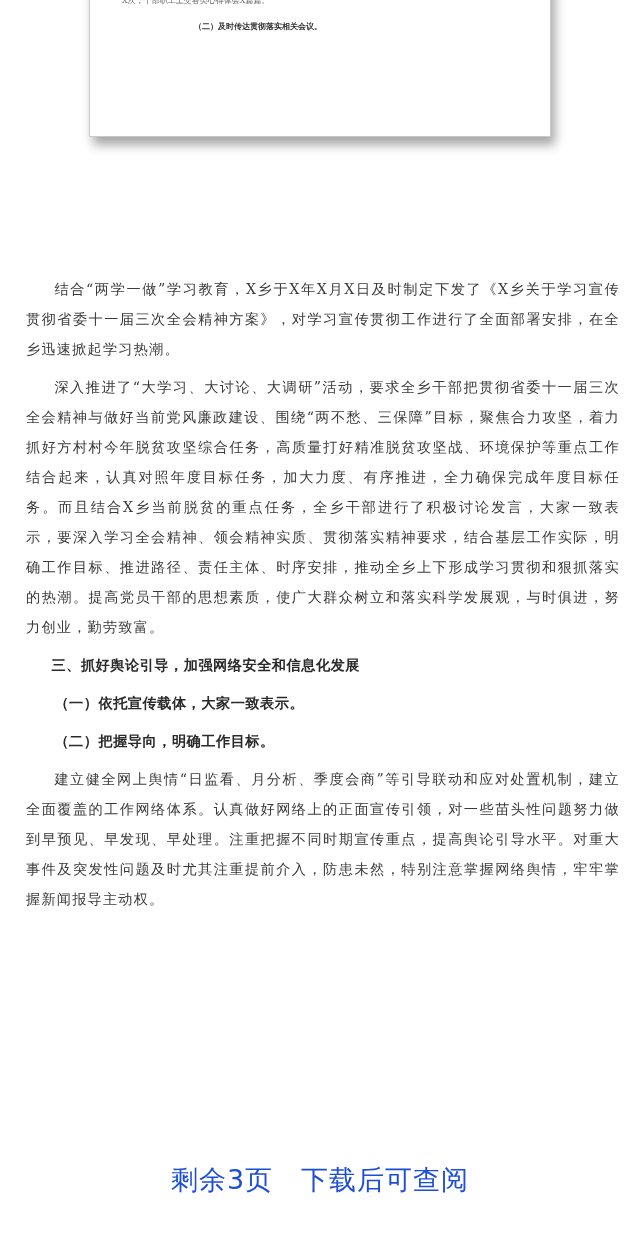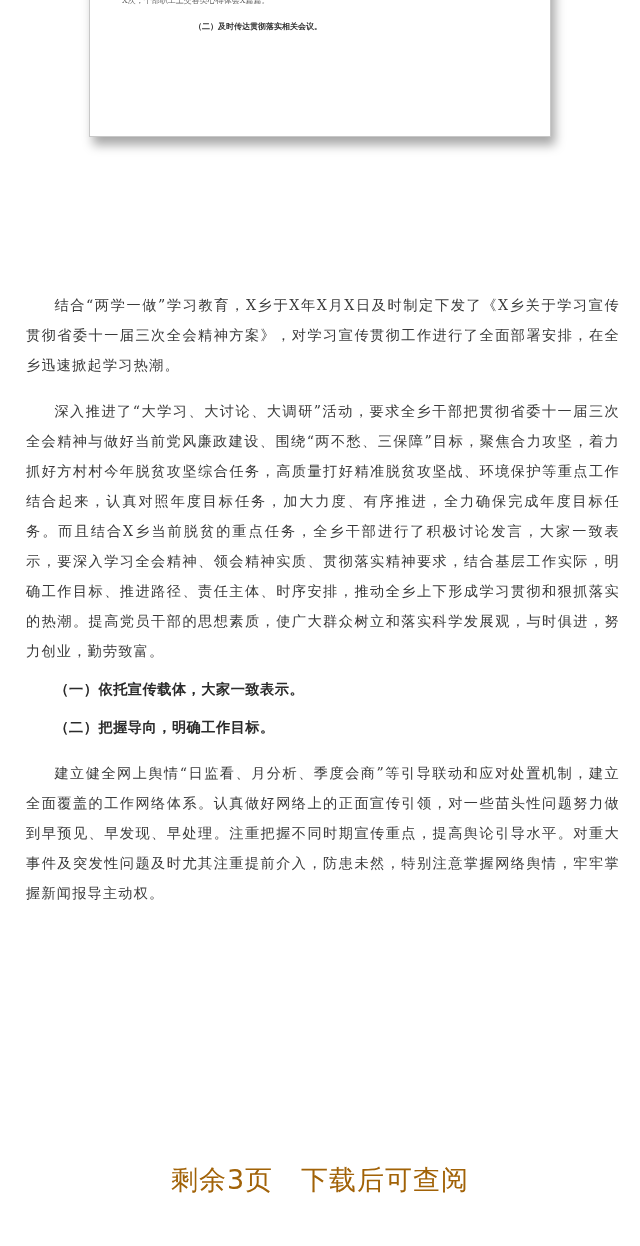--- a/index.html
+++ b/index.html
@@ -13,46 +13,47 @@
   .page-card .cut-line {
     position: absolute; left: 32px; top: 14px; font-size: 8px; color: #666;
     white-space: nowrap;
   }
   .page-card .sub-heading {
     position: absolute; left: 60px; top: 40px; font-size: 8px; color: #333;
     font-weight: bold; white-space: nowrap; margin-left: 44px;
   }
   .content { position: absolute; left: 26px; top: 274px; width: 594px; }
   .para {
-    font-size: 14.2px; line-height: 30px; margin: 16px 0 8px 0;
+    font-size: 14.2px; line-height: 30px; margin: 0 0 8px 0;
     text-indent: 2em; text-align: justify; color: #3a3a3a; letter-spacing: 1.2px;
   }
   .heading {
     font-size: 14.2px; line-height: 30px; margin: 0 0 8px 0; font-weight: bold;
     text-indent: 2em; color: #2a2a2a; letter-spacing: 0.5px;
   }
   .heading.lvl1 { text-indent: 1.8em; }
   .more-banner {
     position: absolute; left: 0; top: 1162px; width: 640px; text-align: center;
     font-family: "DejaVu Sans", "Liberation Sans", sans-serif;
-    font-size: 27px; color: #a16207; letter-spacing: 1px;
+    font-size: 27px; color: #1d4ed8; letter-spacing: 1px;
   }
   .more-banner .gap { display: inline-block; width: 28px; }
 </style>
 </head>
 <body>
 
 <div class="page-card">
   <div class="cut-line">X次，干部职工上交各类心得体会X篇篇。</div>
   <div class="sub-heading">（二）及时传达贯彻落实相关会议。</div>
 </div>
 
 <div class="content">
   <p class="para">结合“两学一做”学习教育，X乡于X年X月X日及时制定下发了《X乡关于学习宣传贯彻省委十一届三次全会精神方案》，对学习宣传贯彻工作进行了全面部署安排，在全乡迅速掀起学习热潮。</p>
   <p class="para">深入推进了“大学习、大讨论、大调研”活动，要求全乡干部把贯彻省委十一届三次全会精神与做好当前党风廉政建设、围绕“两不愁、三保障”目标，聚焦合力攻坚，着力抓好方村村今年脱贫攻坚综合任务，高质量打好精准脱贫攻坚战、环境保护等重点工作结合起来，认真对照年度目标任务，加大力度、有序推进，全力确保完成年度目标任务。而且结合X乡当前脱贫的重点任务，全乡干部进行了积极讨论发言，大家一致表示，要深入学习全会精神、领会精神实质、贯彻落实精神要求，结合基层工作实际，明确工作目标、推进路径、责任主体、时序安排，推动全乡上下形成学习贯彻和狠抓落实的热潮。提高党员干部的思想素质，使广大群众树立和落实科学发展观，与时俱进，努力创业，勤劳致富。</p>
+  <p class="heading lvl1">三、抓好舆论引导，加强网络安全和信息化发展</p>
   <p class="heading">（一）依托宣传载体，大家一致表示。</p>
   <p class="heading">（二）把握导向，明确工作目标。</p>
   <p class="para">建立健全网上舆情“日监看、月分析、季度会商”等引导联动和应对处置机制，建立全面覆盖的工作网络体系。认真做好网络上的正面宣传引领，对一些苗头性问题努力做到早预见、早发现、早处理。注重把握不同时期宣传重点，提高舆论引导水平。对重大事件及突发性问题及时尤其注重提前介入，防患未然，特别注意掌握网络舆情，牢牢掌握新闻报导主动权。</p>
 </div>
 
 <div class="more-banner">
   <span>剩余3页</span><span class="gap"></span><span>下载后可查阅</span>
 </div>
 
 </body></html>

